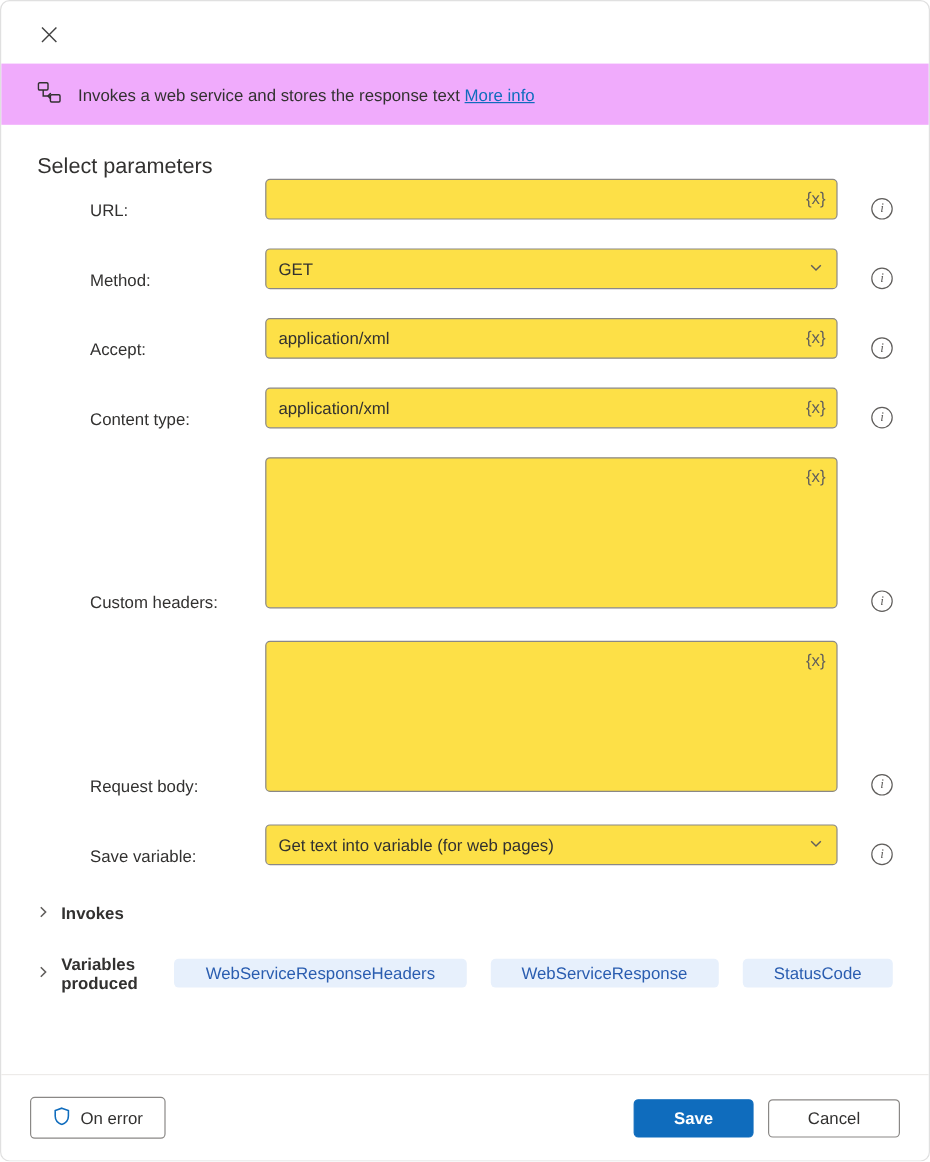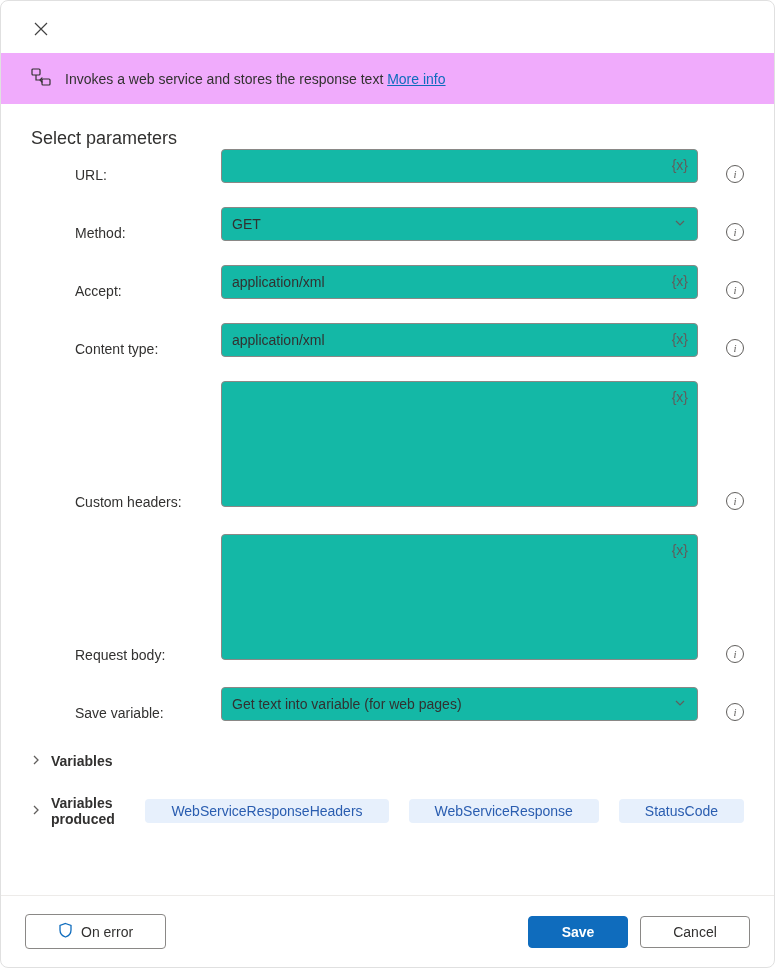--- a/index.html
+++ b/index.html
@@ -74,21 +74,21 @@
     position: relative;
   }
   .text-input, .select-input {
     width: 100%;
     border: 1px solid #8a8886;
     border-radius: 4px;
     padding: 8px 40px 8px 10px;
     font-family: inherit;
     font-size: 14px;
     color: #323130;
-    background: #14b8a6;
+    background: #fde047;
     outline: none;
   }
   .select-input { padding-right: 36px; cursor: pointer; }
   textarea.text-input { resize: none; }
   .var-token {
     position: absolute;
     right: 10px;
     top: 8px;
     color: #605e5c;
     font-size: 14px;
@@ -147,21 +147,21 @@
     border-top: 1px solid #edebe9;
     padding: 18px 24px;
     display: flex;
     align-items: center;
     justify-content: space-between;
   }
   .btn {
     border: 1px solid #8a8886;
     background: #fff;
     border-radius: 4px;
-    padding: 7px 32px;
+    padding: 7px 18px;
     font-size: 14px;
     font-family: inherit;
     cursor: pointer;
     display: inline-flex;
     align-items: center;
     gap: 8px;
     color: #323130;
     min-width: 80px;
     justify-content: center;
   }
@@ -274,21 +274,21 @@
       </div>
       <div class="info-icon">i</div>
     </div>
 
     <div class="expand-row">
       <span class="chev">
         <svg width="10" height="10" viewBox="0 0 10 10">
             <path d="M3 1 L7 5 L3 9" stroke="currentColor" stroke-width="1.3" fill="none"></path>
           </svg>
       </span>
-      <span class="elabel">Variables</span>
+      <span class="elabel">Invokes</span>
     </div>
 
     <div class="expand-row" style="margin-bottom:0">
       <span class="chev">
         <svg width="10" height="10" viewBox="0 0 10 10">
             <path d="M3 1 L7 5 L3 9" stroke="currentColor" stroke-width="1.3" fill="none"></path>
           </svg>
       </span>
       <span class="elabel">Variables produced</span>
       <span class="pill">WebServiceResponseHeaders</span>

